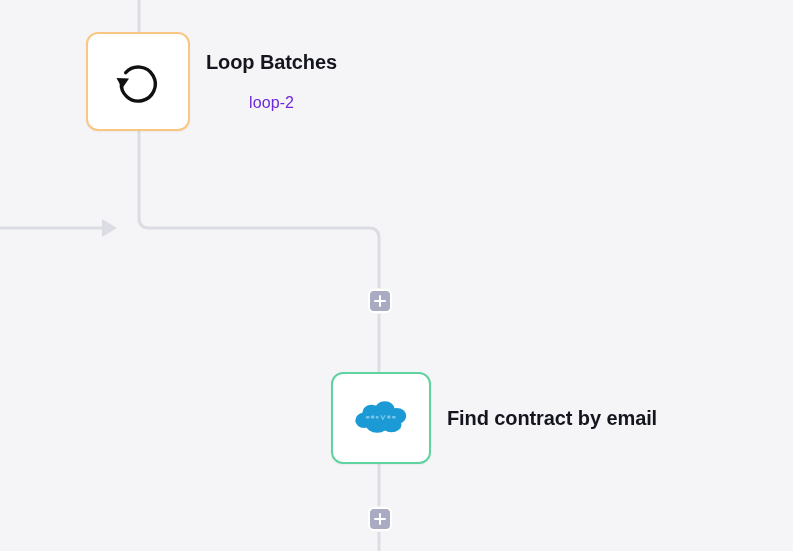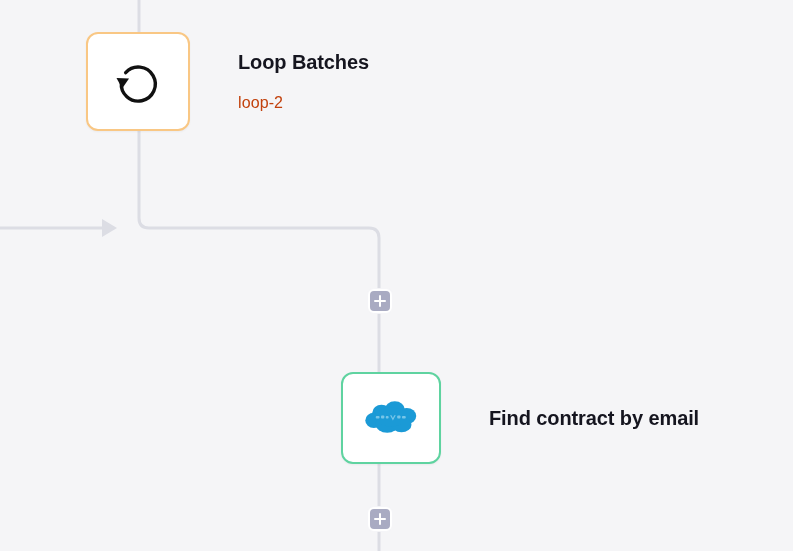--- a/index.html
+++ b/index.html
@@ -28,21 +28,20 @@
     width: 793px;
     height: 551px;
     pointer-events: none;
   }
 
   
   .node {
     position: absolute;
     display: flex;
     align-items: center;
-    gap: 32px;
   }
   .node-box {
     background: #ffffff;
     border-radius: 12px;
     display: flex;
     align-items: center;
     justify-content: center;
     flex: none;
   }
   .node-box.loop {
@@ -67,30 +66,31 @@
   .node-title {
     font-size: 20px;
     font-weight: 600;
     color: #15151f;
     line-height: 1.25;
     letter-spacing: -0.1px;
   }
   .node-subtitle {
     font-size: 16px;
     font-weight: 400;
-    color: #c2410c;
+    color: #6d28d9;
     line-height: 1.3;
     margin-top: 18px;
     letter-spacing: 0.1px;
+    text-align: center;
   }
 
   
   #node-loop { left: 86px; top: 32px; }
   
-  #node-salesforce { left: 341px; top: 372px; }
+  #node-salesforce { left: 331px; top: 372px; }
 
   .loop-icon { width: 52px; height: 52px; display: block; }
   .sf-icon { width: 58px; height: 40px; display: block; }
 
   
   .add-btn {
     position: absolute;
     width: 24px;
     height: 24px;
     border-radius: 6px;

